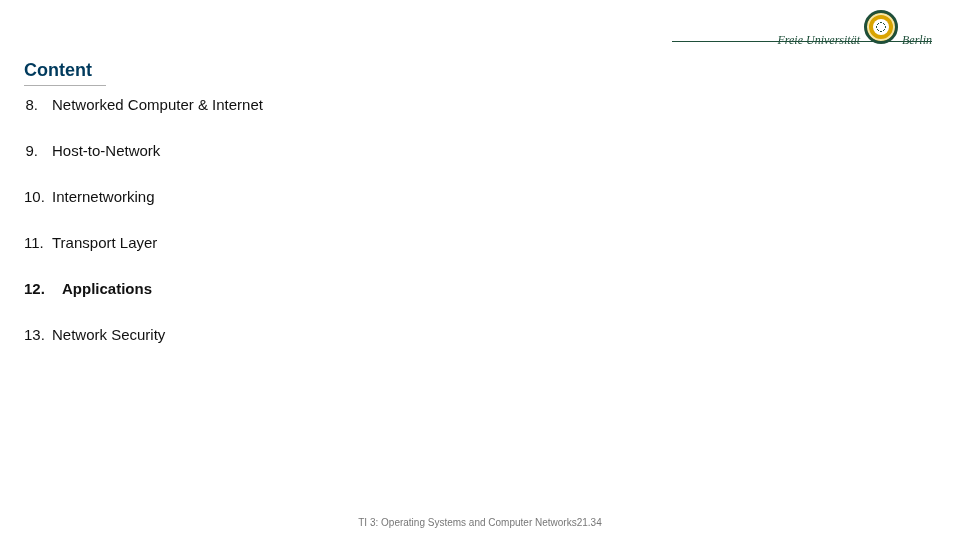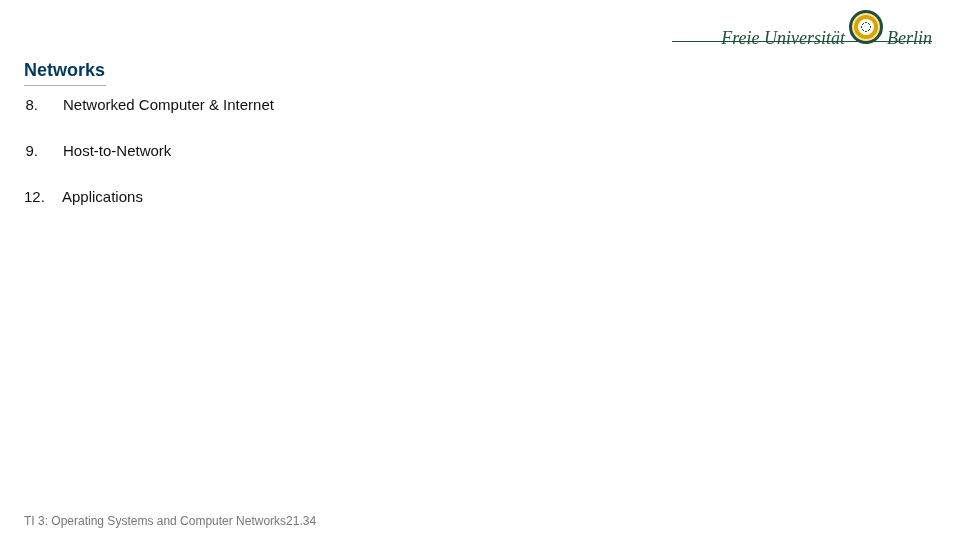--- a/index.html
+++ b/index.html
@@ -1,21 +1,21 @@
 <!DOCTYPE html>
 <html><head>
 <meta charset="utf-8">
 <style>
   * { margin: 0; padding: 0; box-sizing: border-box; }
   html, body { width: 960px; height: 540px; font-family: Arial, Helvetica, sans-serif; background: #fff; color: #000; }
   .slide { position: relative; width: 960px; height: 540px; }
 
   
   .logo-wrap { position: absolute; top: 10px; right: 28px; display: flex; align-items: center; gap: 8px; }
-  .logo-wordmark { display: flex; align-items: baseline; gap: 4px; font-family: Georgia, 'Times New Roman', serif; font-style: italic; color: #1f4f3a; font-size: 18px; }
+  .logo-wordmark { display: flex; align-items: baseline; gap: 4px; font-family: Georgia, 'Times New Roman', serif; font-style: italic; color: #1f4f3a; font-size: 12px; }
   .logo-word-left { font-weight: 400; }
   .logo-word-right { font-weight: 400; }
   .logo-rule { position: absolute; top: 41px; right: 28px; width: 260px; height: 1px; background: #1f4f3a; }
   .seal {
     width: 34px; height: 34px; border-radius: 50%;
     background: #d9a400;
     border: 3px solid #1f4f3a;
     position: relative;
     box-shadow: inset 0 0 0 2px #f5e6a8;
   }
@@ -29,58 +29,70 @@
     position: absolute; top: 60px; left: 24px;
     font-size: 18px; font-weight: 700; color: #003a5d;
     border-bottom: 1px solid #b0b0b0;
     padding: 0 0 4px 0;
     width: 82px;
   }
 
   
   .content { position: absolute; top: 96px; left: 24px; right: 24px; }
   .item { display: flex; gap: 6px; font-size: 15px; line-height: 1.2; margin-bottom: 28px; color: #111; }
-  .item.bold { font-weight: 400; gap: 16px; }
+  .item.bold { font-weight: 700; gap: 16px; }
   .num { min-width: 14px; text-align: right; }
   .num-wide { min-width: 22px; text-align: left; }
   .label { }
   
-  .single .label { margin-left: 19px; }
+  .single .label { margin-left: 8px; }
 
   
-  .footer { position: absolute; bottom: 12px; left: 24px; right: 24px; display: flex; justify-content: flex-start; font-size: 12px; color: #777; }
+  .footer { position: absolute; bottom: 12px; left: 24px; right: 24px; display: flex; justify-content: center; font-size: 10px; color: #777; }
 </style>
 </head>
 <body>
 
 <div class="slide">
 
   <div class="logo-wrap">
     <div class="logo-wordmark">
       <span class="logo-word-left">Freie Universität</span>
       <span class="seal"></span>
       <span class="logo-word-right">Berlin</span>
     </div>
   </div>
   <div class="logo-rule"></div>
 
-  <div class="title">Networks</div>
+  <div class="title">Content</div>
 
   <div class="content">
     <div class="item single">
       <span class="num">8.</span>
       <span class="label">Networked Computer &amp; Internet</span>
     </div>
     <div class="item single">
       <span class="num">9.</span>
       <span class="label">Host-to-Network</span>
     </div>
+    <div class="item">
+      <span class="num-wide">10.</span>
+      <span class="label">Internetworking</span>
+    </div>
+    <div class="item">
+      <span class="num-wide">11.</span>
+      <span class="label">Transport Layer</span>
+    </div>
     <div class="item bold">
       <span class="num-wide">12.</span>
       <span class="label">Applications</span>
+    </div>
+    <div class="item">
+      <span class="num-wide">13.</span>
+      <span class="label">Network Security</span>
     </div>
   </div>
 
   <div class="footer">
     <span>TI 3: Operating Systems and Computer Networks</span>
     <span>21.34</span>
   </div>
 
 </div>
 

